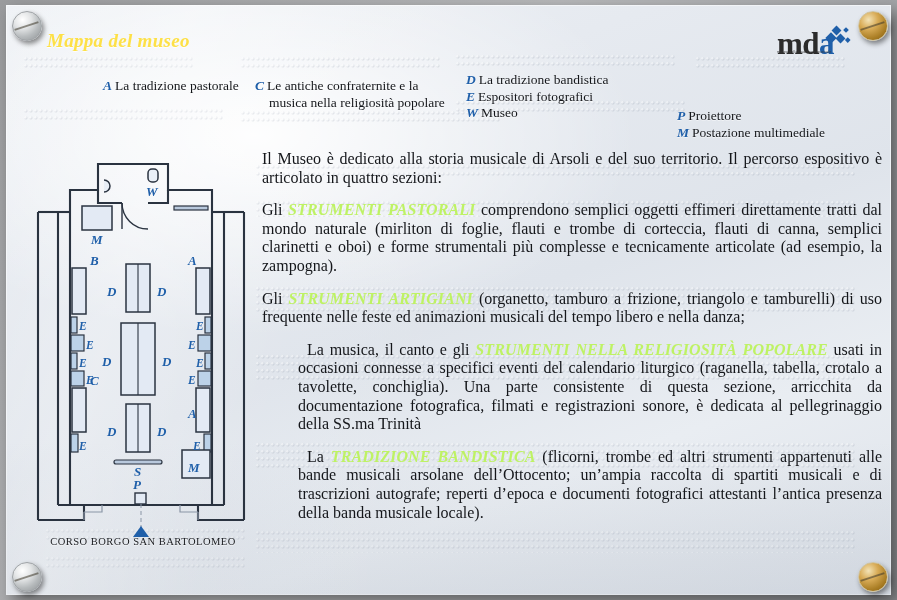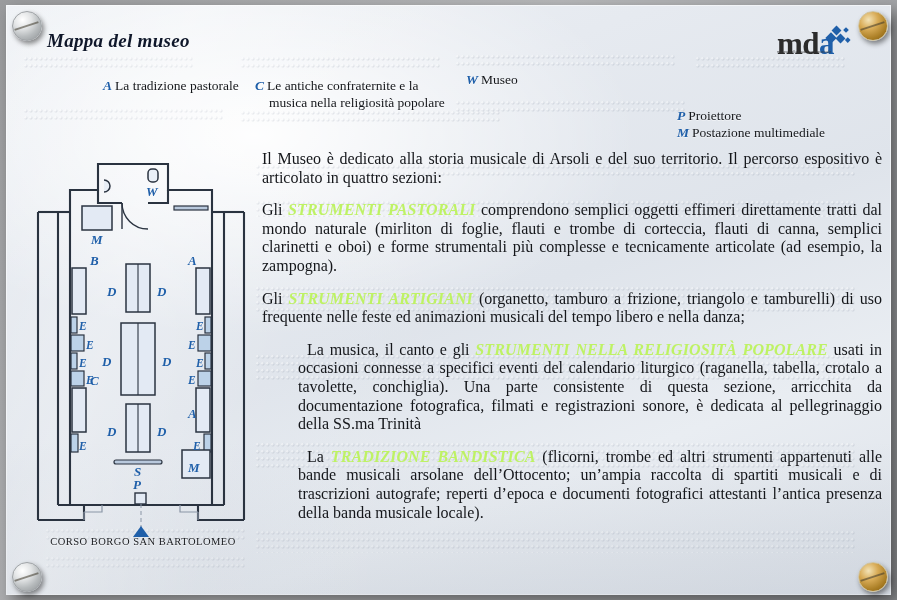--- a/index.html
+++ b/index.html
@@ -91,21 +91,21 @@
   }
 
   
   #title {
     position: absolute;
     left: 47px;
     top: 30px;
     font-style: italic;
     font-weight: bold;
     font-size: 19px;
-    color: #0f172a;
+    color: #fde047;
     letter-spacing: 0.3px;
     text-shadow: 0 1px 0 rgba(255,255,255,0.8);
   }
   #logo {
     position: absolute;
     right: 42px;
     top: 26px;
     width: 78px;
     height: 34px;
   }
@@ -247,20 +247,22 @@
   <div class="legend-col" style="left:55px; top:78px;margin-left:48px;">
     <div class="legend-row"><span class="key">A</span><span>La tradizione pastorale</span></div>
   </div>
 
   <div class="legend-col" style="left:255px; top:78px;">
     <div class="legend-row"><span class="key">C</span><span>Le antiche confraternite e la</span></div>
     <div class="legend-row"><span class="cont">musica nella religiosità popolare</span></div>
   </div>
 
   <div class="legend-col" style="left:466px; top:72px;">
+    <div class="legend-row"><span class="key">D</span><span>La tradizione bandistica</span></div>
+    <div class="legend-row"><span class="key">E</span><span>Espositori fotografici</span></div>
     <div class="legend-row"><span class="key">W</span><span>Museo</span></div>
   </div>
 
   <div class="legend-col" style="left:677px; top:72px;margin-top:36px;">
     <div class="legend-row"><span class="key">P</span><span>Proiettore</span></div>
     <div class="legend-row"><span class="key">M</span><span>Postazione multimediale</span></div>
   </div>
 
   <div id="body">
     <p>Il Museo è dedicato alla storia musicale di Arsoli e del suo territorio. Il percorso espositivo è articolato in quattro sezioni:</p>

